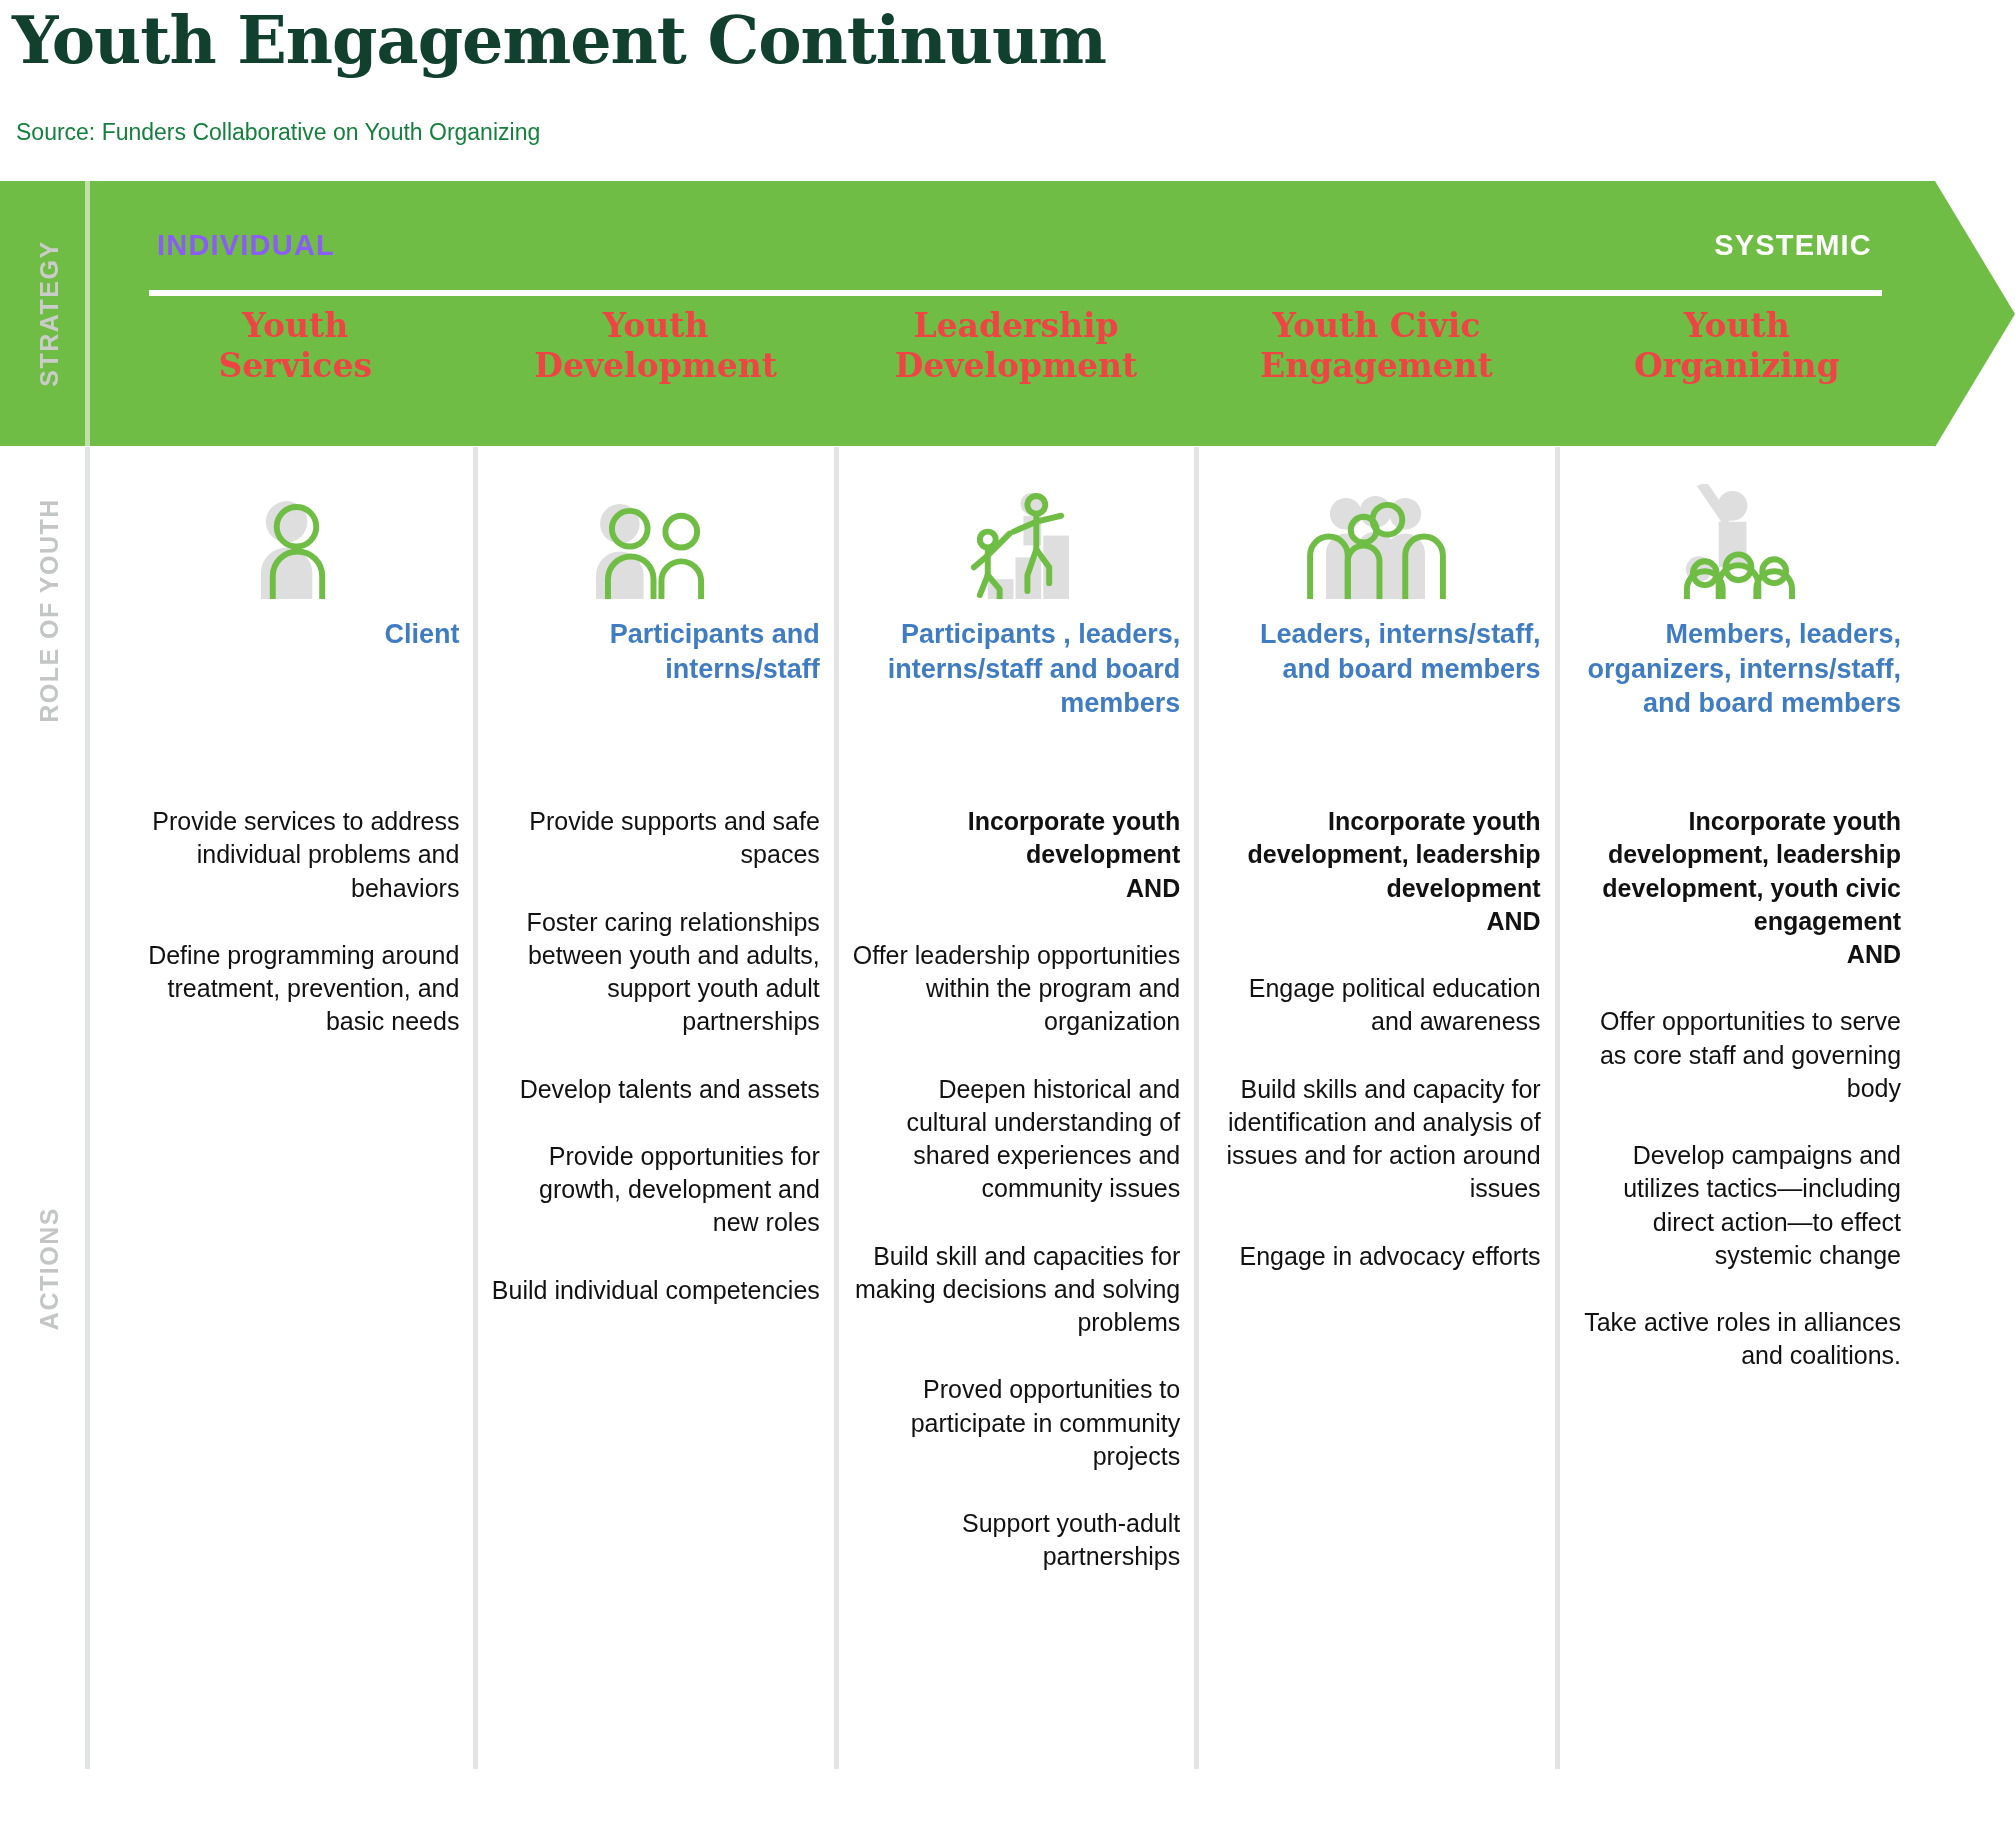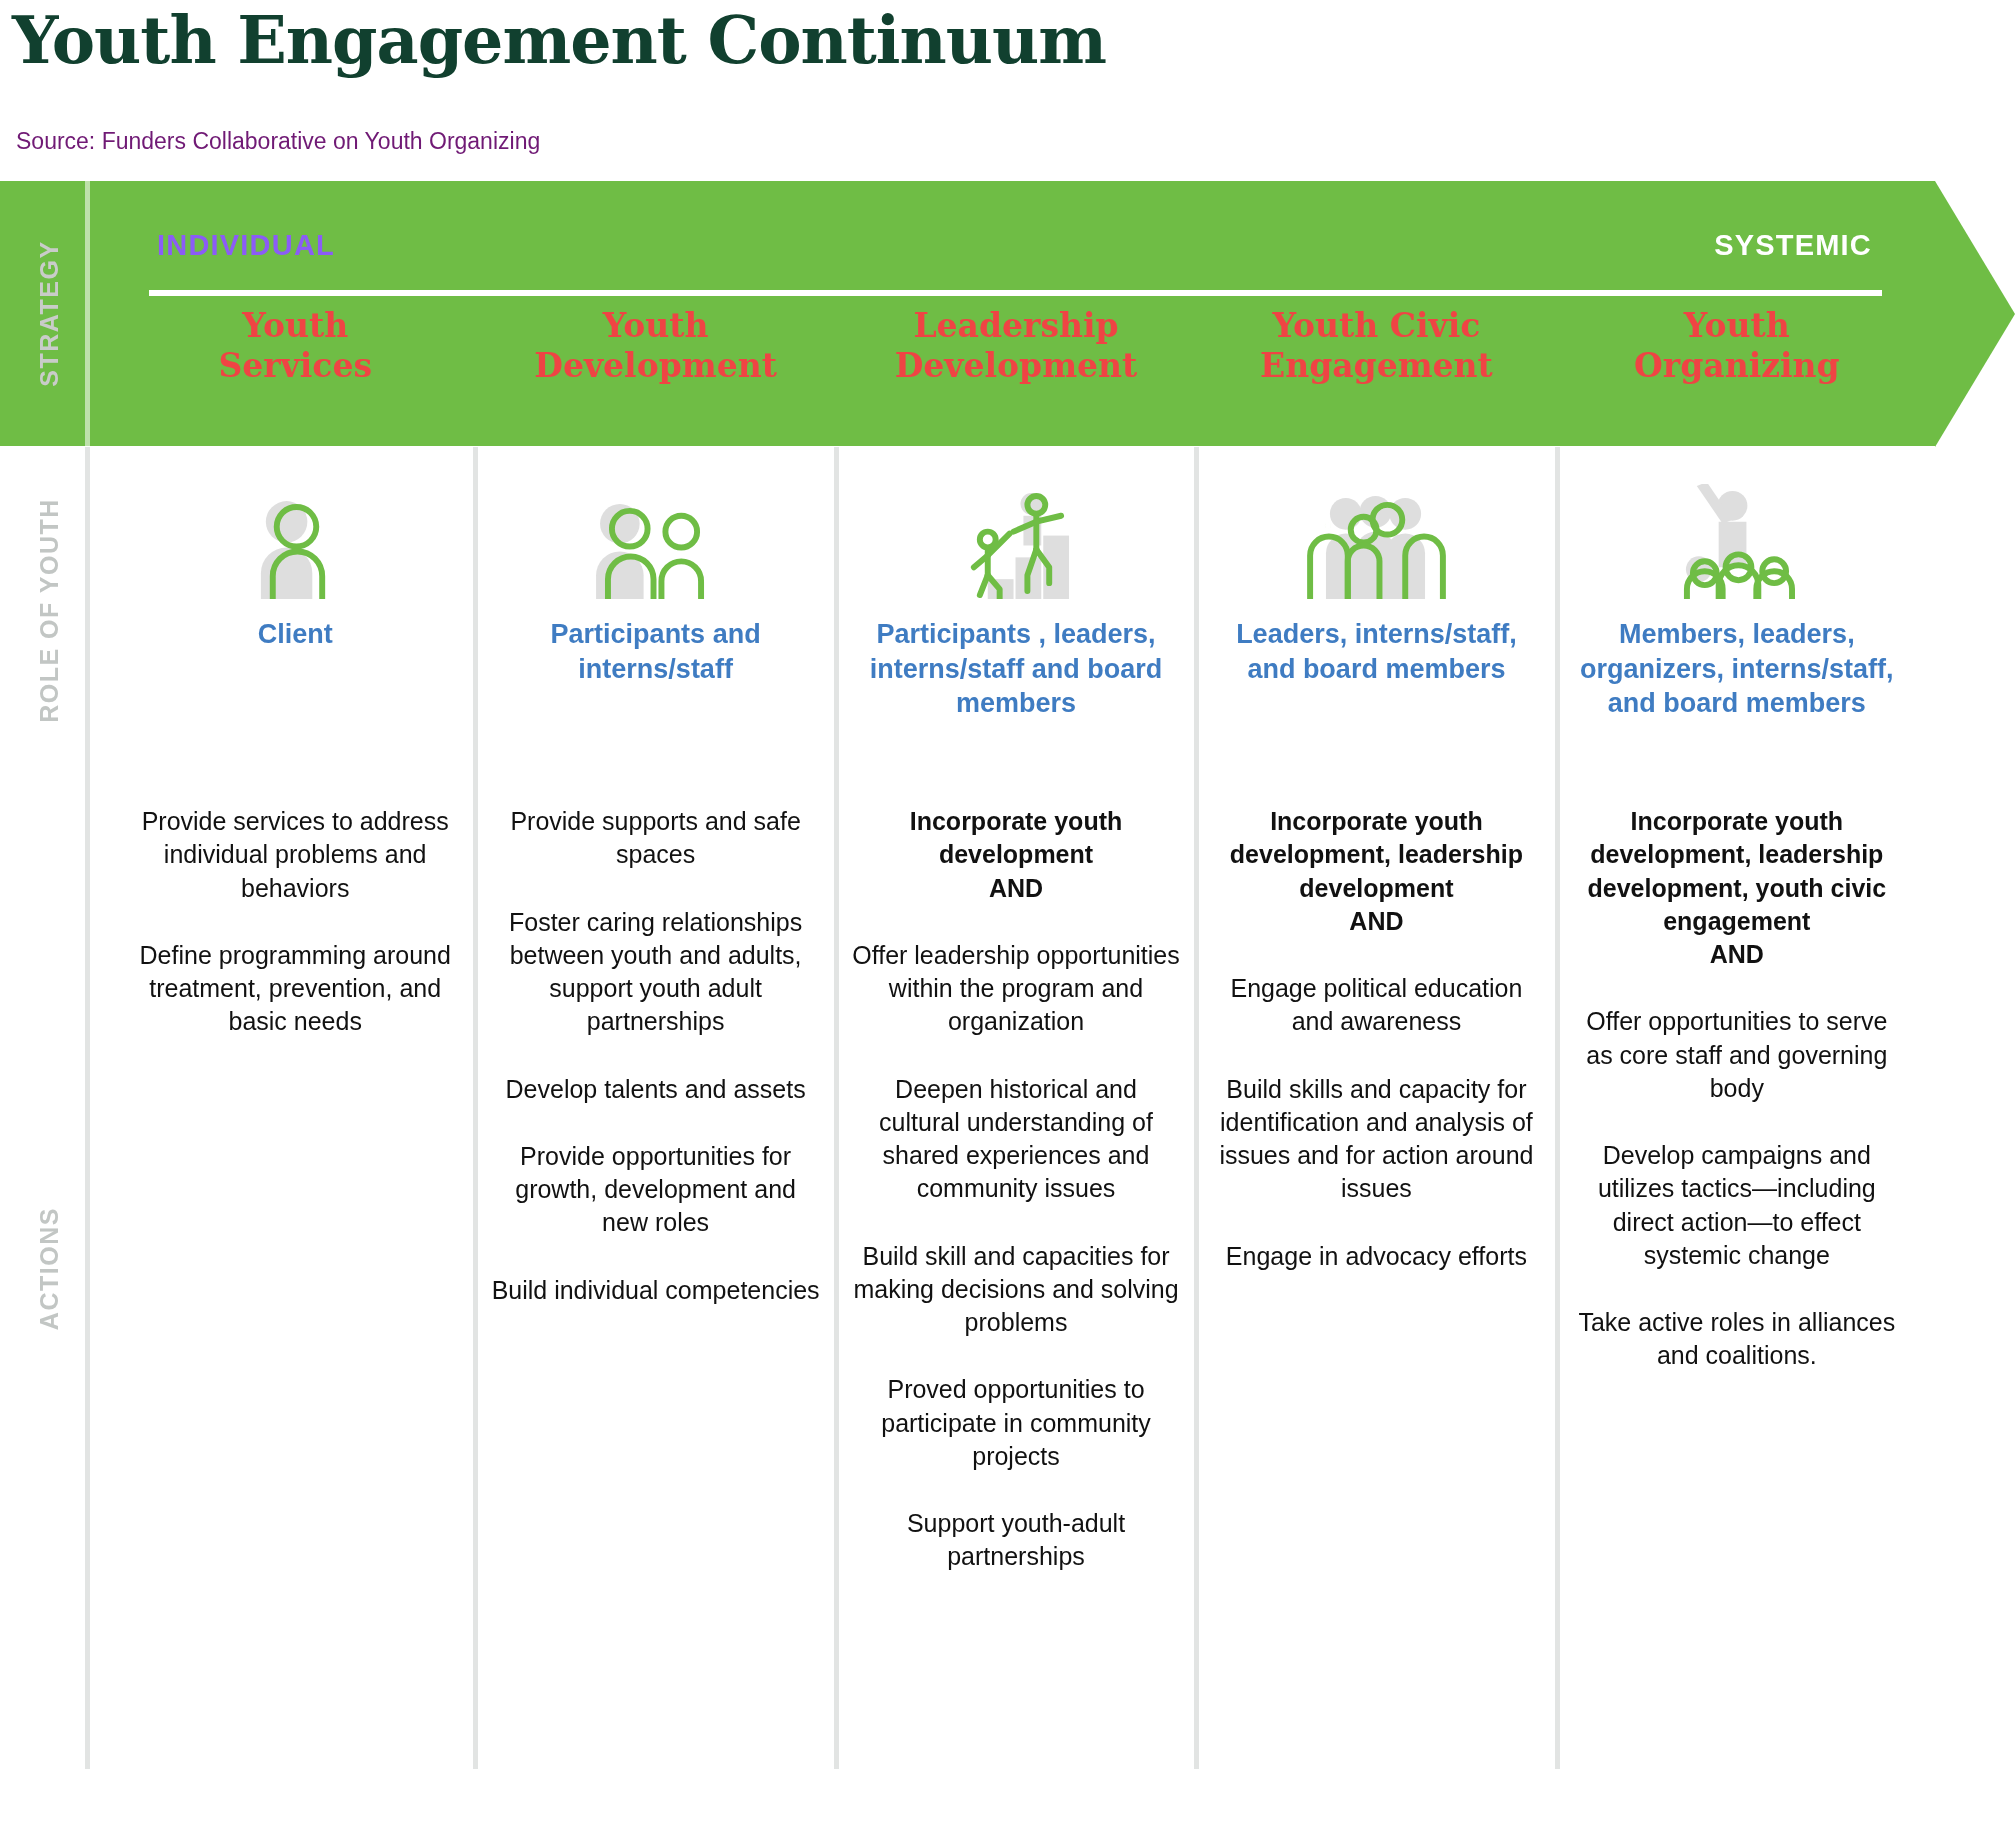--- a/index.html
+++ b/index.html
@@ -25,23 +25,23 @@
     font-family: "DejaVu Serif", serif;
     font-weight: 700;
     font-size: 65px;
     letter-spacing: -1px;
     color: #11402f;
     white-space: nowrap;
   }
   .source {
     position: absolute;
     left: 16px;
-    top: 128px;
+    top: 119px;
     font-size: 23px;
-    color: #701a75;
+    color: #15803d;
     white-space: nowrap;
   }
 
   
   .band-wrap {
     position: absolute;
     left: 0;
     top: 181px;
     width: 2016px;
     height: 265px;
@@ -168,21 +168,21 @@
     position: absolute;
     left: 115px;
     top: 0;
     width: 1802px;
     display: flex;
   }
   .col {
     flex: 1;
     position: relative;
     padding: 0 16px;
-    text-align: center;
+    text-align: right;
   }
   .col + .col::before {
     content: "";
     position: absolute;
     left: -2px; top: 0;
     width: 5px; height: 1322px;
     background: #e2e4e3;
   }
 
   .icon-box {

